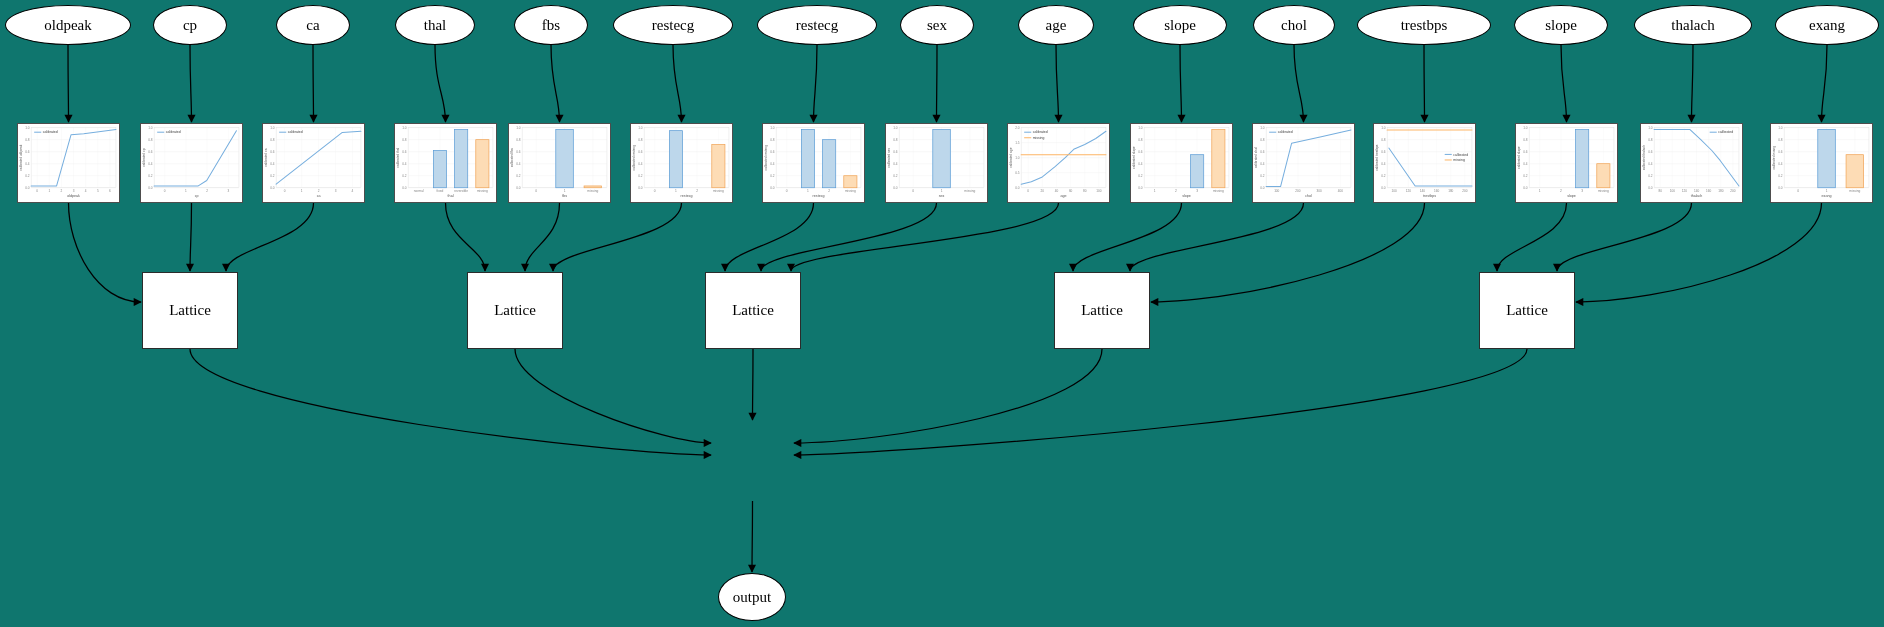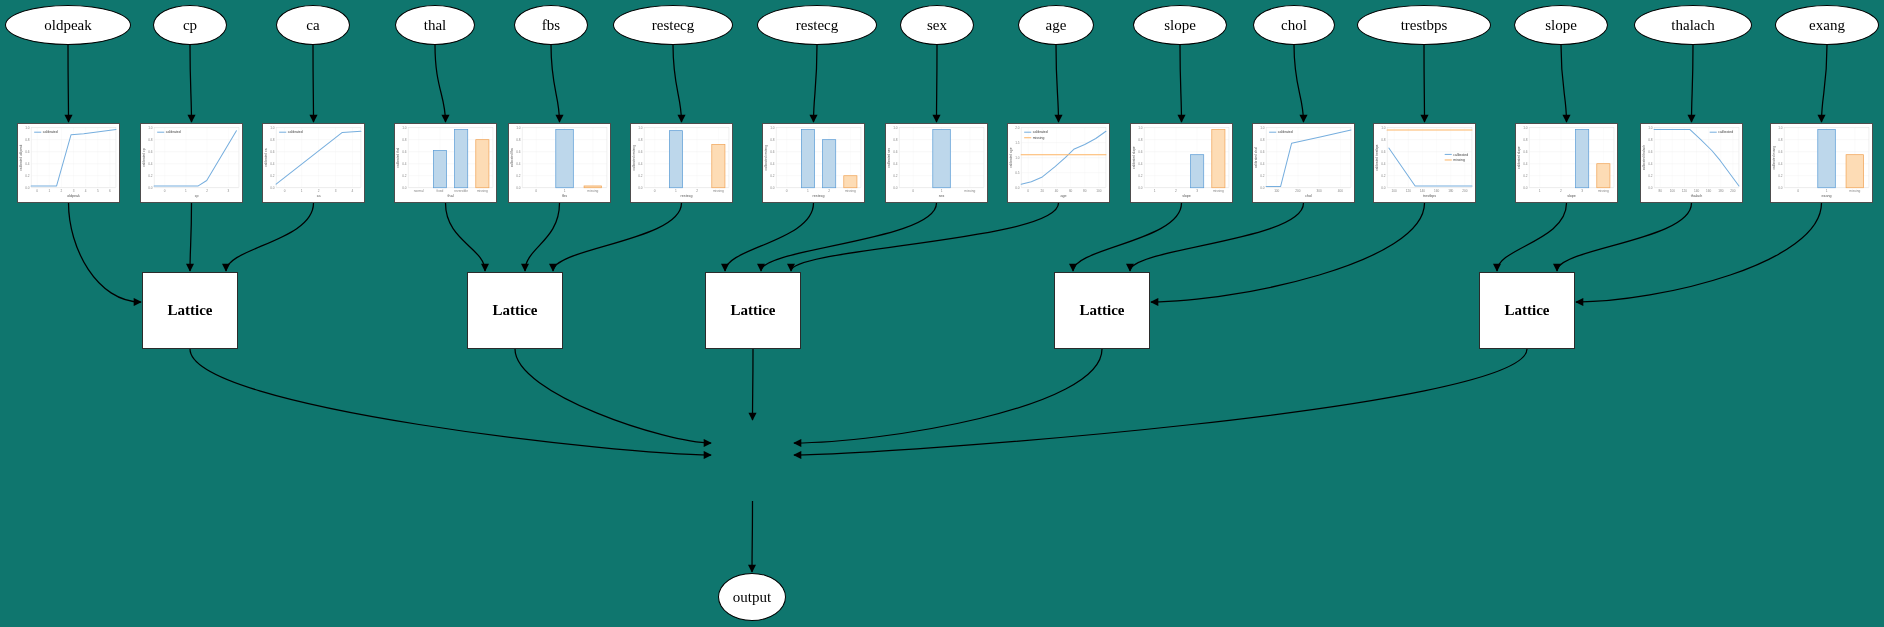--- a/index.html
+++ b/index.html
@@ -21,21 +21,20 @@
     z-index:2;
   }
   .box-node{
     position:absolute;
     border:1.4px solid #2b2b2b;
     background:#fff;
     display:flex;align-items:center;justify-content:center;
     font-size:15px;color:#000;
     box-sizing:border-box;
     z-index:2;
-    font-weight:bold;
   }
   .chart-node{
     position:absolute;
     border:1.6px solid #4d4d4d;
     background:#fff;
     box-sizing:border-box;
     z-index:2;
   }
   .chart-node svg{display:block;}
   #edge-layer{

